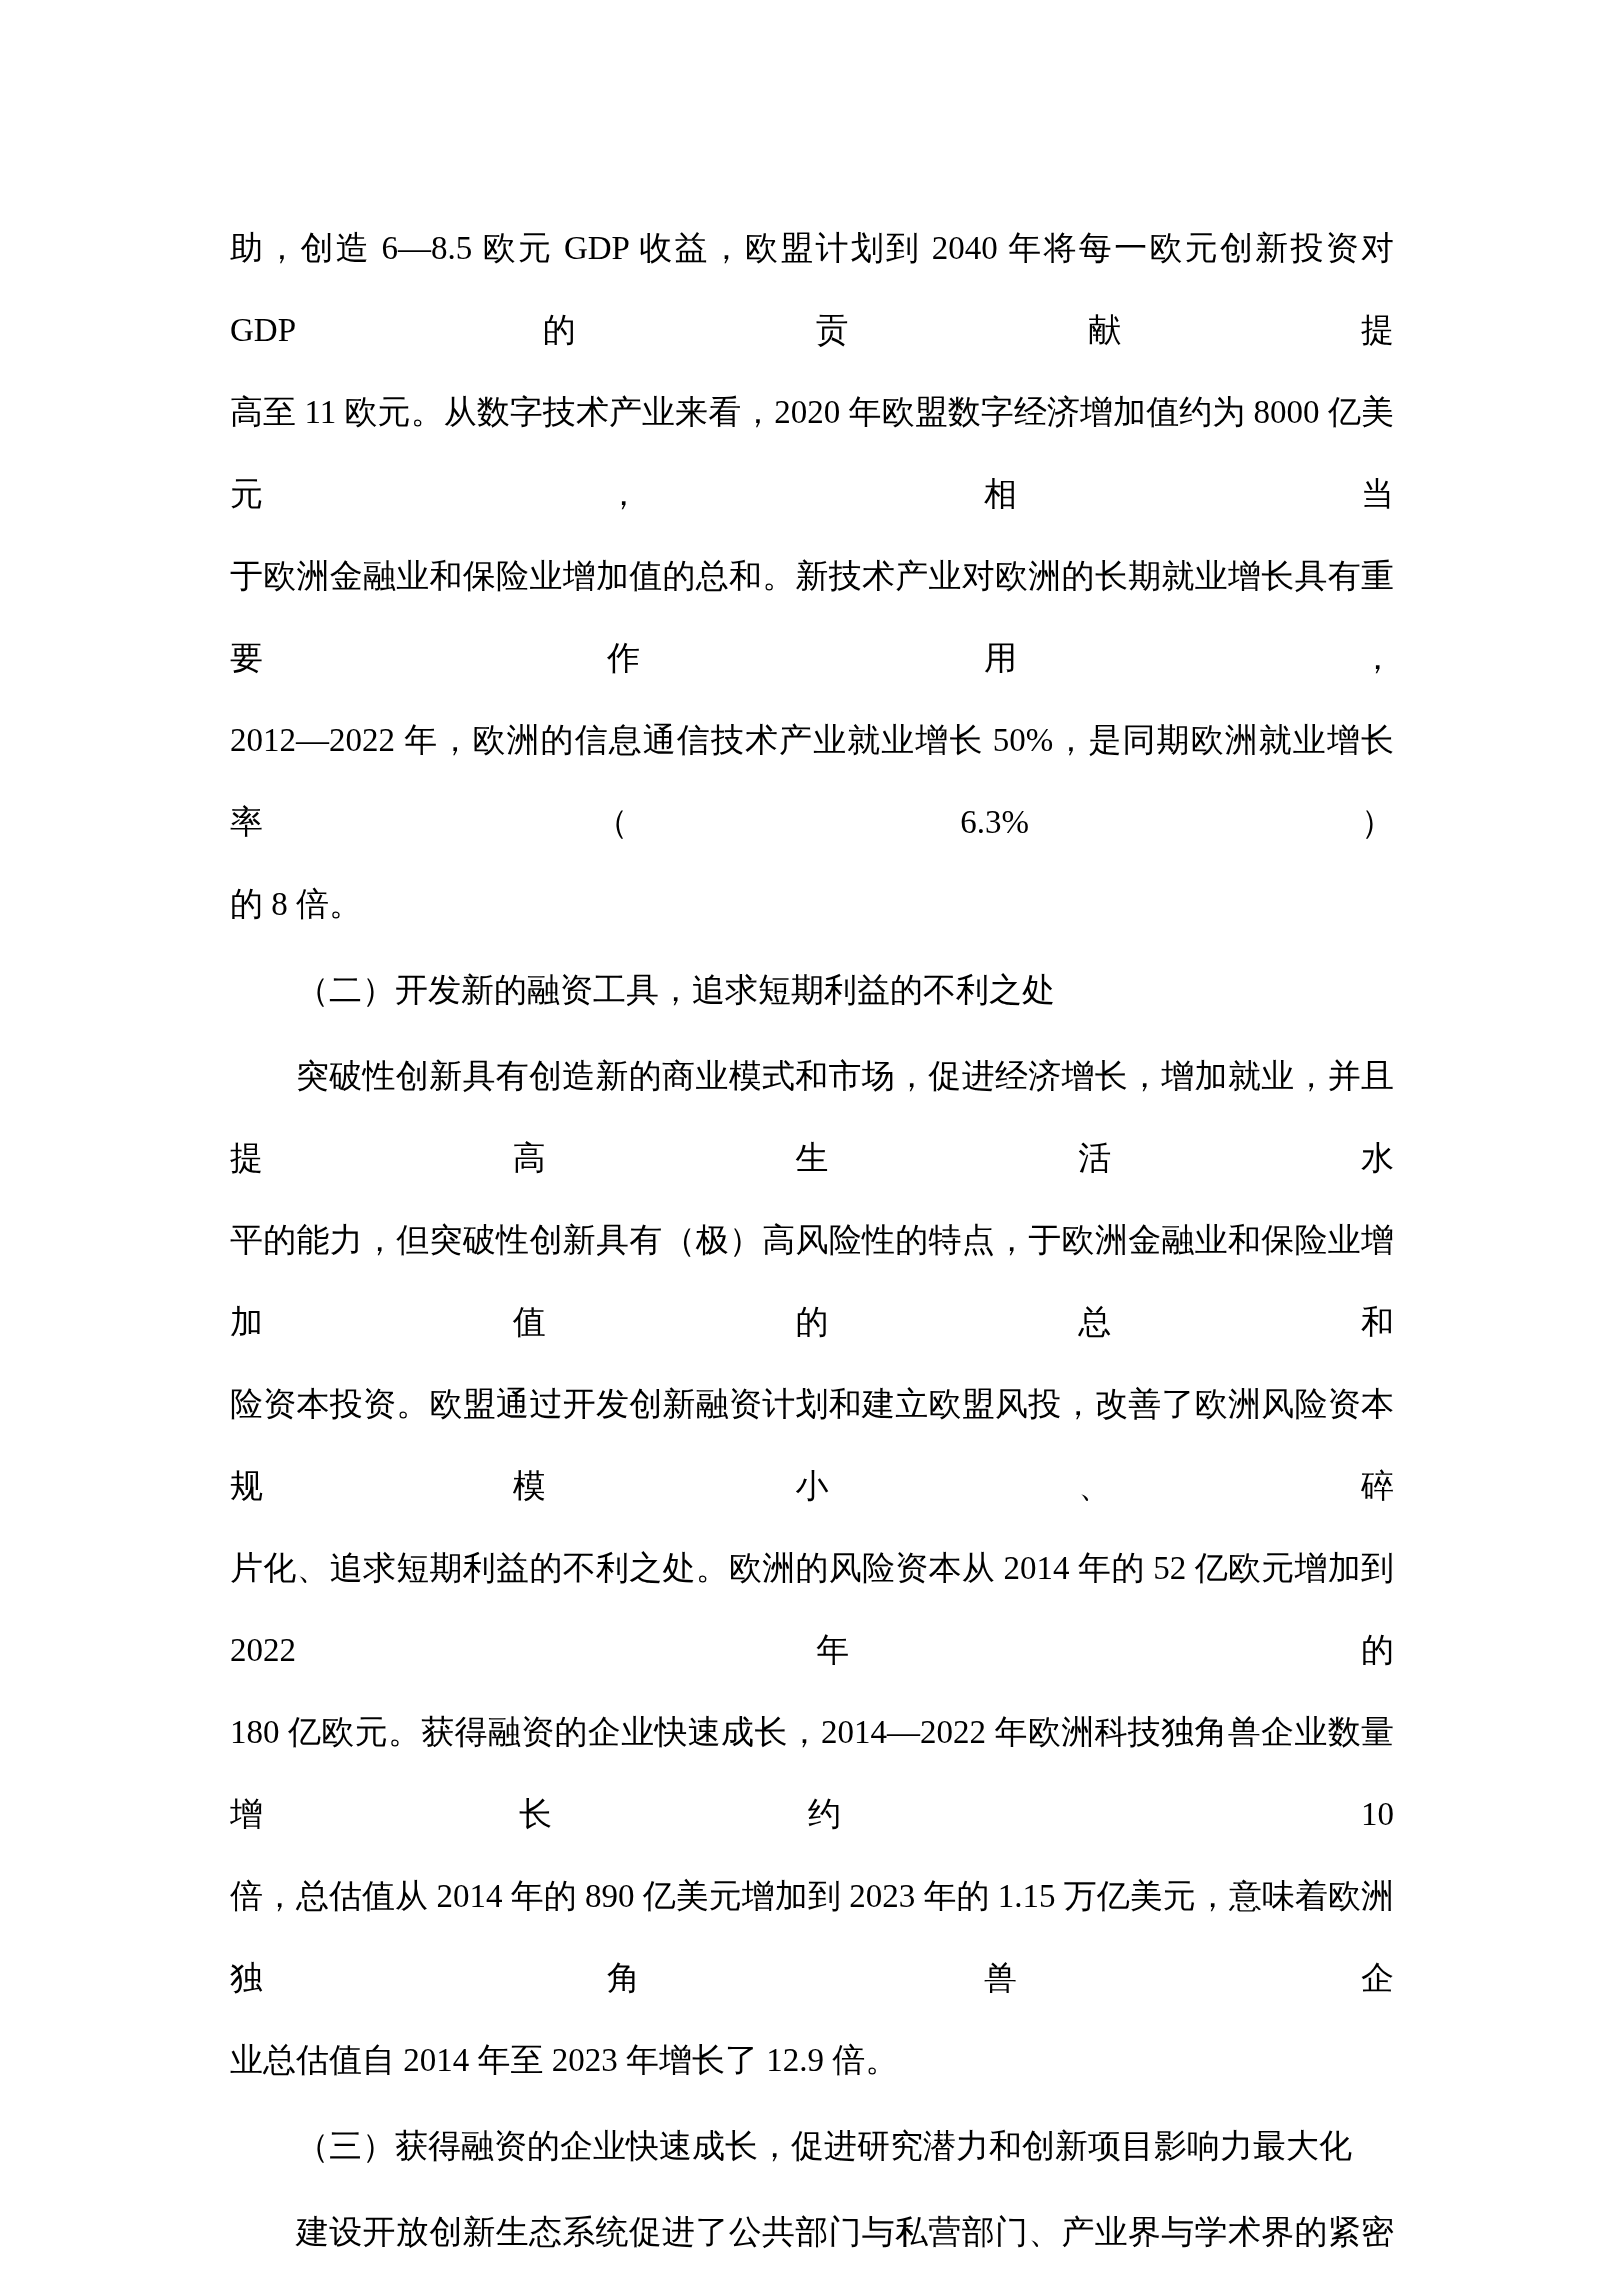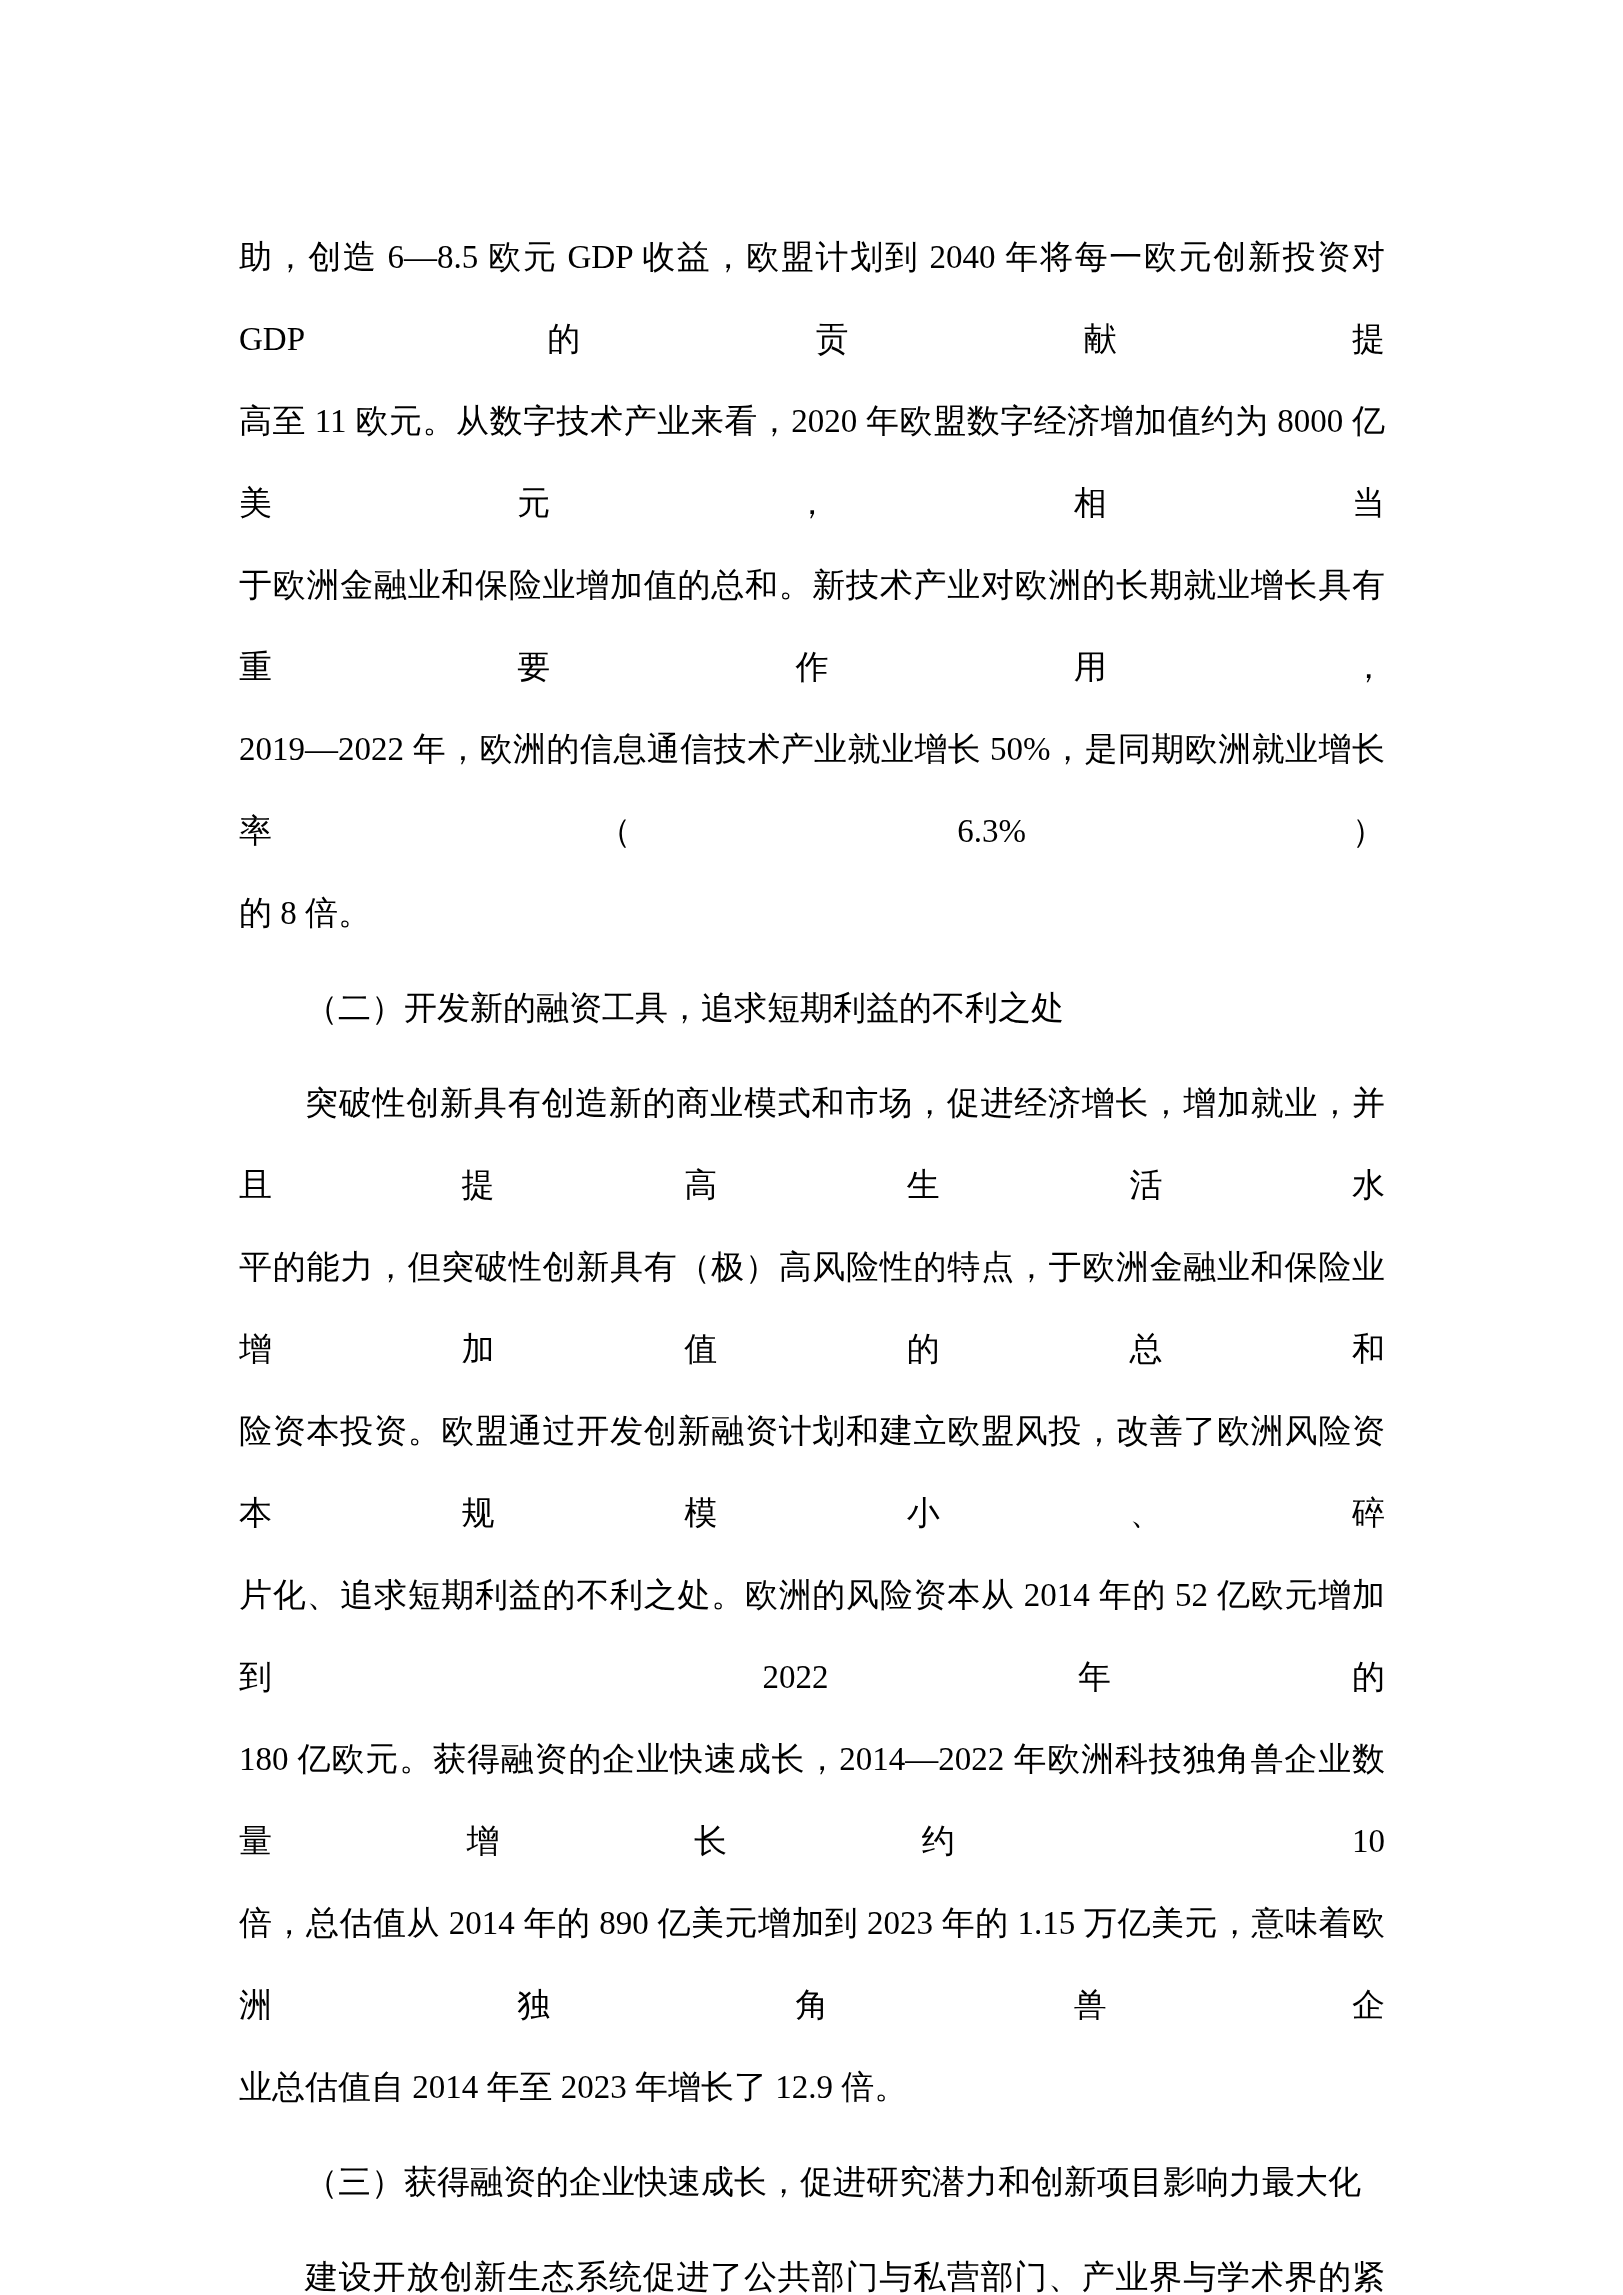--- a/index.html
+++ b/index.html
@@ -18,21 +18,21 @@
   }
   .content {
     position: absolute;
     left: 226px;
     top: 203px;
     width: 1172px;
     font-size: 33px;
     line-height: 82px;
     letter-spacing: 0;
   }
-  .para { margin: 13px; padding: 0; }
+  .para { margin: 4px; padding: 0; }
   .line {
     text-align: justify;
     text-align-last: justify;
     white-space: normal;
   }
   .line.end {
     text-align: right;
     text-align-last: left;
   }
   .line.indent {
@@ -47,21 +47,21 @@
 </head>
 <body>
 
 <div class="page">
   <div class="content">
 
     <div class="para">
       <div class="line">助，创造 6—8.5 欧元 GDP 收益，欧盟计划到 2040 年将每一欧元创新投资对 GDP 的贡献提</div>
       <div class="line">高至 11 欧元。从数字技术产业来看，2020 年欧盟数字经济增加值约为 8000 亿美元，相当</div>
       <div class="line">于欧洲金融业和保险业增加值的总和。新技术产业对欧洲的长期就业增长具有重要作用，</div>
-      <div class="line">2019—2022 年，欧洲的信息通信技术产业就业增长 50%，是同期欧洲就业增长率（6.3%）</div>
+      <div class="line">2012—2022 年，欧洲的信息通信技术产业就业增长 50%，是同期欧洲就业增长率（6.3%）</div>
       <div class="line end">的 8 倍。</div>
     </div>
 
     <div class="para">
       <div class="line heading">（二）开发新的融资工具，追求短期利益的不利之处</div>
     </div>
 
     <div class="para">
       <div class="line indent">突破性创新具有创造新的商业模式和市场，促进经济增长，增加就业，并且提高生活水</div>
       <div class="line">平的能力，但突破性创新具有（极）高风险性的特点，于欧洲金融业和保险业增加值的总和</div>

